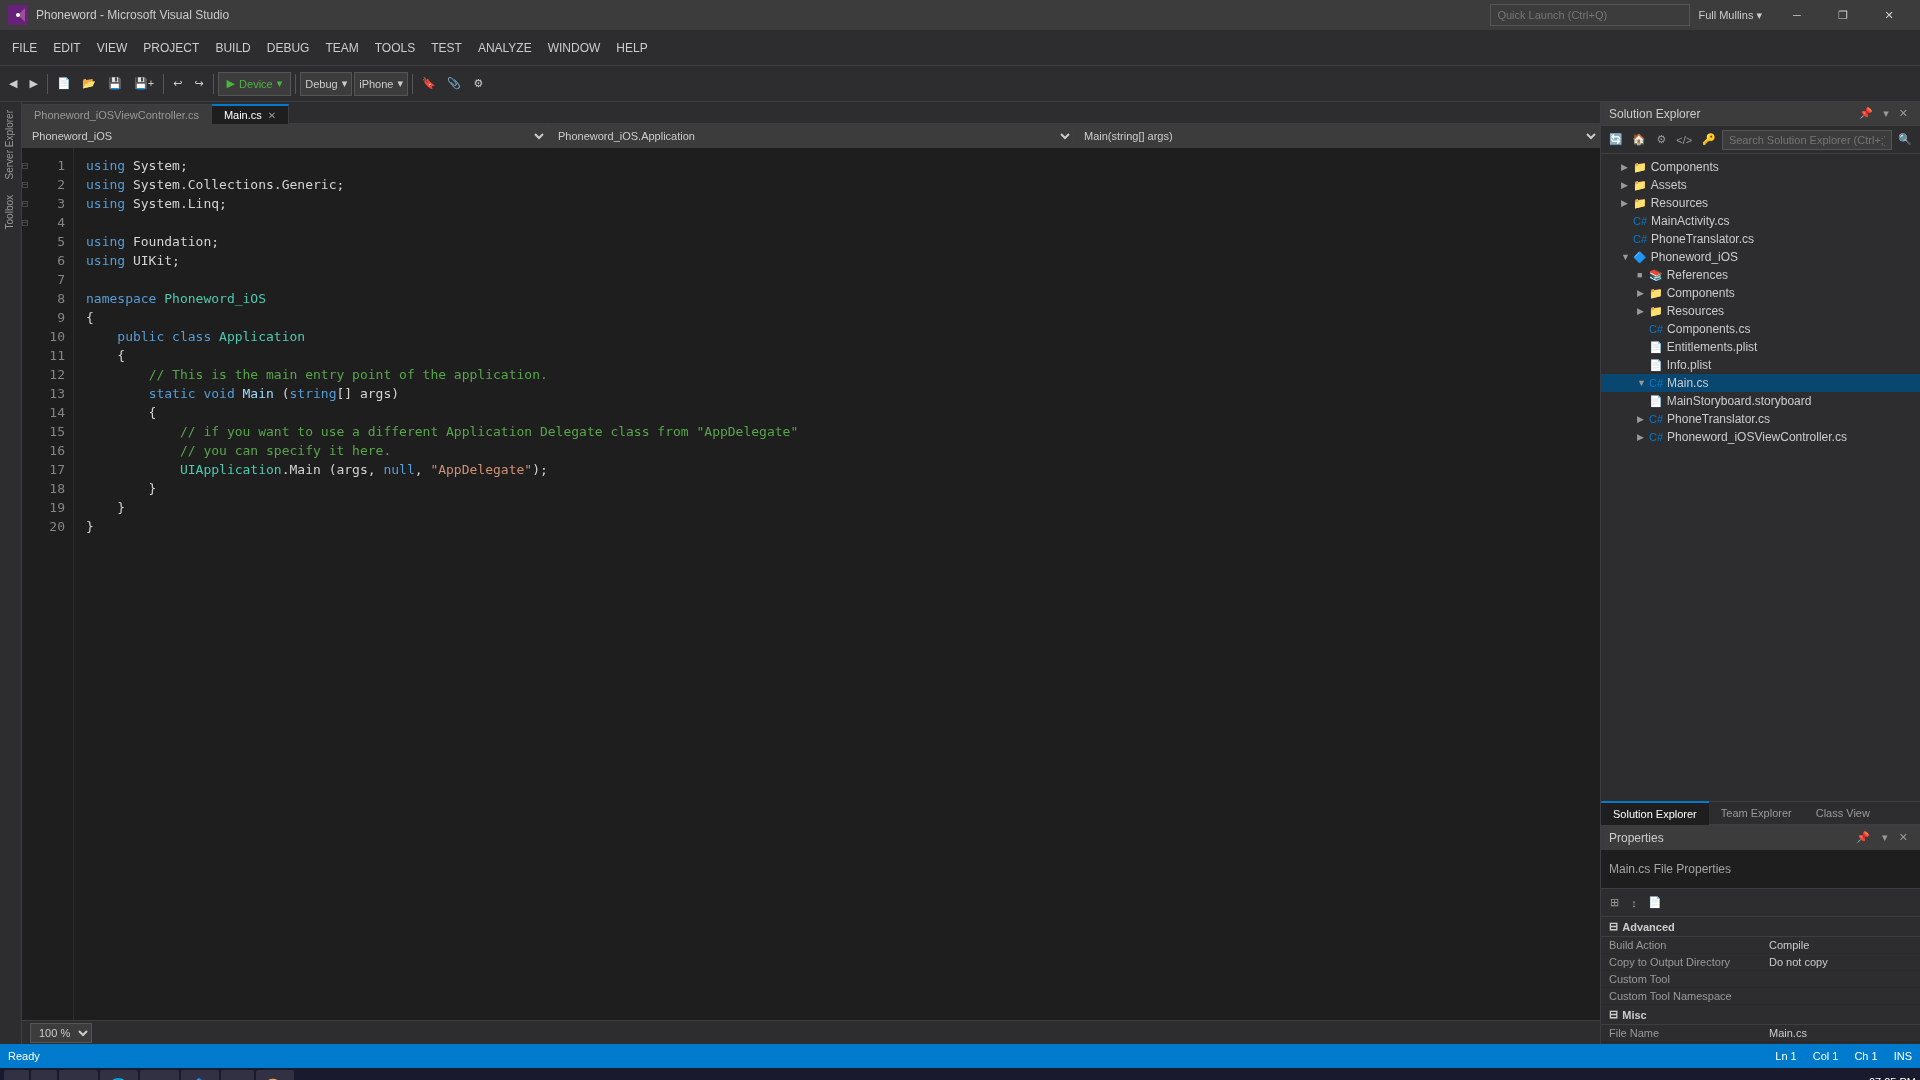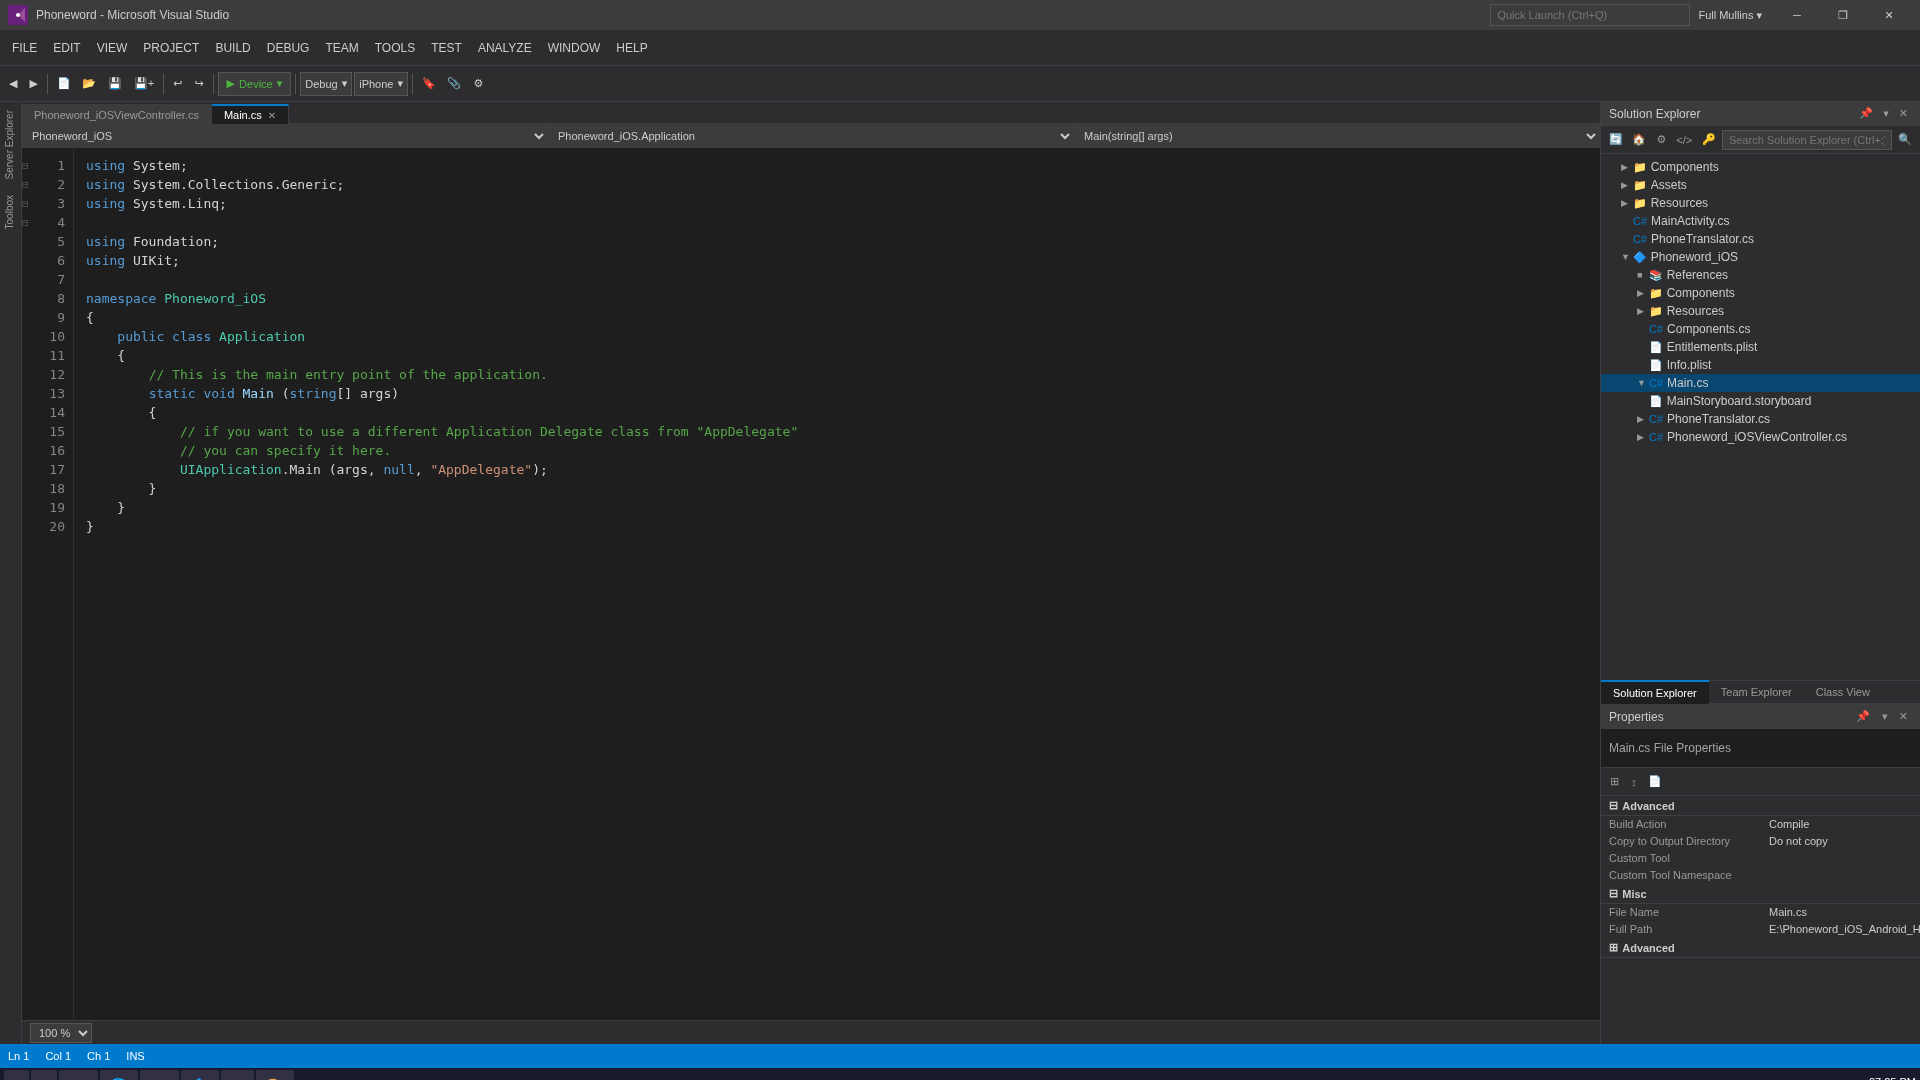--- a/index.html
+++ b/index.html
@@ -67,21 +67,21 @@
     .folder-icon { color: #dcb67a; }
     .cs-icon { color: #007acc; }
     .xml-icon { color: #e8c96b; }
 
     
     #se-tabs { background: #2d2d30; height: 24px; display: flex; align-items: center; border-top: 1px solid #3e3e42; border-bottom: 1px solid #3e3e42; }
     .se-tab { padding: 2px 12px; font-size: 11px; color: #999; cursor: pointer; height: 24px; display: flex; align-items: center; }
     .se-tab.active { color: #fff; border-top: 2px solid #007acc; background: #1e1e1e; }
 
     
-    #properties-panel { background: #2d2d30; height: 340px; border-top: 1px solid #3e3e42; display: flex; flex-direction: column; }
+    #properties-panel { background: #2d2d30; height: 219px; border-top: 1px solid #3e3e42; display: flex; flex-direction: column; }
     #properties-header { background: #3c3c3c; height: 24px; display: flex; align-items: center; padding: 0 8px; border-bottom: 1px solid #3e3e42; }
     #properties-header .panel-title { color: #ccc; font-size: 12px; flex: 1; }
     #props-toolbar { background: #2d2d30; height: 28px; display: flex; align-items: center; padding: 0 4px; gap: 2px; border-bottom: 1px solid #3e3e42; }
     .props-btn { background: transparent; border: 1px solid transparent; color: #999; padding: 2px 4px; cursor: pointer; font-size: 11px; height: 20px; }
     #properties-content { flex: 1; overflow: auto; }
     .prop-section-header { background: #2d2d30; color: #ccc; padding: 3px 8px; font-size: 11px; font-weight: bold; display: flex; align-items: center; gap: 4px; border-bottom: 1px solid #3e3e42; }
     .prop-row { display: flex; padding: 2px 8px; font-size: 11px; border-bottom: 1px solid #2a2a2a; }
     .prop-name { color: #999; width: 160px; flex-shrink: 0; }
     .prop-value { color: #ccc; flex: 1; }
 
@@ -456,20 +456,21 @@
         <div class="prop-section-header">
           <span>⊞</span>
           <span>Advanced</span>
         </div>
       </div>
     </div>
   </div>
 </div>
 
 <div id="status-bar">
+  <span class="status-ready">Ready</span>
   <div class="status-right">
     <span>Ln 1</span>
     <span>Col 1</span>
     <span>Ch 1</span>
     <span>INS</span>
   </div>
 </div>
 
 <div id="taskbar">
   <button class="taskbar-btn">

